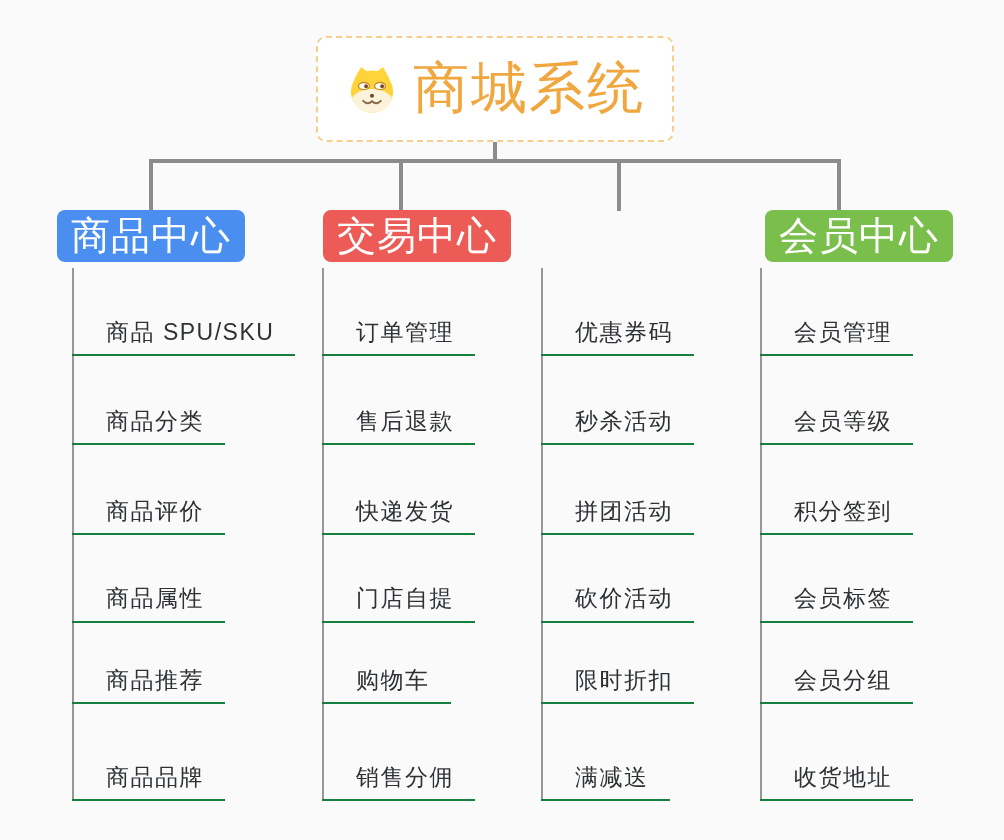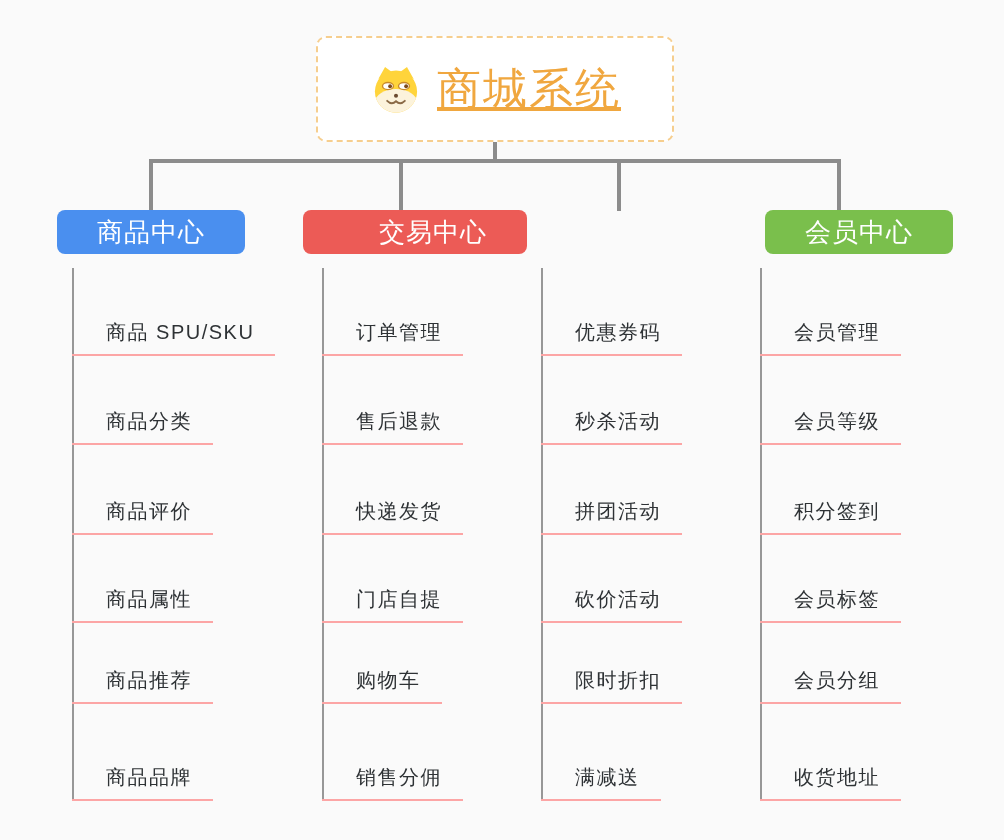--- a/index.html
+++ b/index.html
@@ -20,41 +20,41 @@
 
   
   .root-node{
     position:absolute;left:316px;top:36px;width:358px;height:106px;
     background:#FFFFFF;border:2px dashed #F6CE8E;border-radius:10px;
     box-sizing:border-box;
     display:flex;align-items:center;justify-content:center;gap:14px;
     cursor:pointer;
   }
   .root-title{
-    font-size:44px;font-weight:500;letter-spacing:2px;white-space:nowrap;text-decoration:underline;
+    font-size:56px;font-weight:500;letter-spacing:2px;white-space:nowrap;
   }
 
   
   .branch-node{
-    position:absolute;top:210px;width:188px;height:44px;border-radius:8px;
+    position:absolute;top:210px;width:188px;height:52px;border-radius:8px;
     display:flex;align-items:center;justify-content:center;
-    color:#FFFFFF;font-size:26px;letter-spacing:1px;white-space:nowrap;
+    color:#FFFFFF;font-size:39px;letter-spacing:1px;white-space:nowrap;
     cursor:pointer;
   }
-  .bn-0{left:57px;} .bn-1{left:303px;padding-left:36px;} .bn-2{left:525px;} .bn-3{left:745px;}
+  .bn-0{left:57px;} .bn-1{left:323px;} .bn-2{left:525px;} .bn-3{left:745px;}
 
   
   .col{position:absolute;top:268px;height:532px;}
   .col-0{left:72px;} .col-1{left:322px;} .col-2{left:541px;} .col-3{left:760px;}
   .trunk{position:absolute;left:0;top:0;width:2px;height:532px;background:#979797;}
   .leaf{
     position:absolute;left:0;
     padding:0 21px 8px 34px;
-    border-bottom:2px solid #fca5a5;
-    font-size:20px;line-height:28px;letter-spacing:1.5px;
+    border-bottom:2px solid #15803d;
+    font-size:23px;line-height:28px;letter-spacing:1.5px;
     color:#2E3235;white-space:nowrap;cursor:pointer;
   }
   .r-0{top:50px;} .r-1{top:139px;} .r-2{top:229px;}
   .r-3{top:317px;font-family:Liberation Serif, serif;} .r-4{top:398px;} .r-5{top:495px;}
 
   .dog-icon{display:block;}
 </style>
 </head>
 <body>
 

